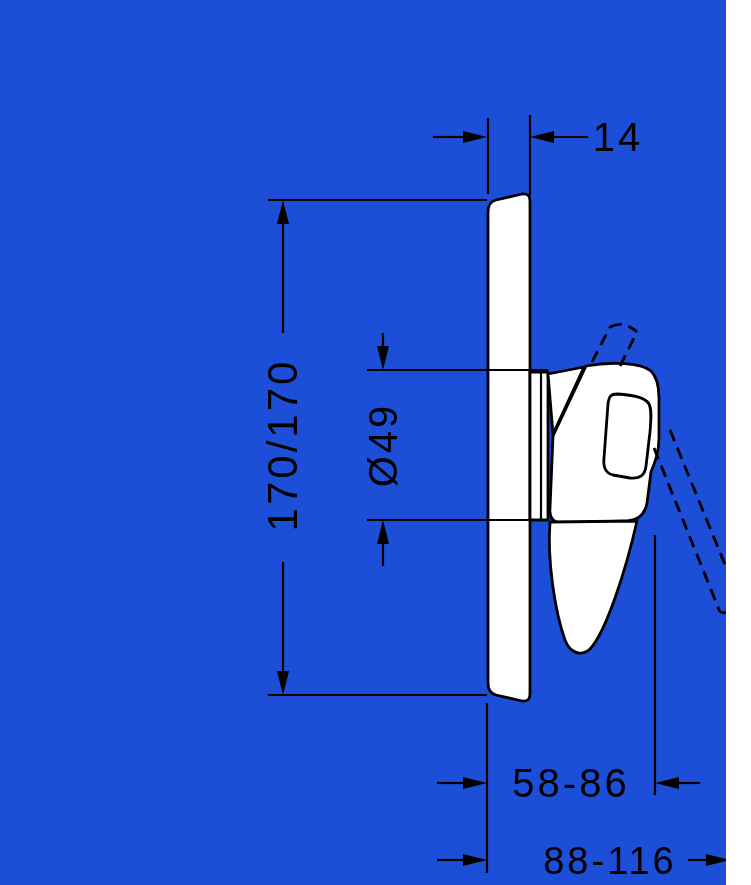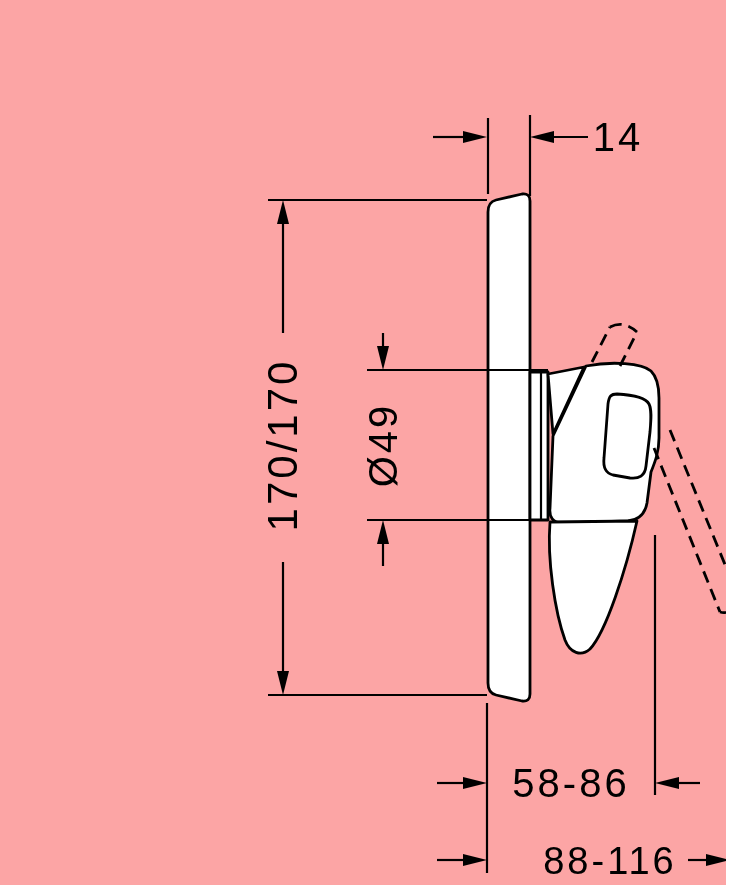--- a/index.html
+++ b/index.html
@@ -1,16 +1,16 @@
 <!DOCTYPE html>
 <html><head>
 <meta charset="utf-8">
 <style>
   html,body{margin:0;padding:0;background:#ffffff;}
-  .page{width:726px;height:885px;position:relative;background:#fca5a5;overflow:hidden;}
+  .page{width:726px;height:885px;position:relative;background:#1d4ed8;overflow:hidden;}
   svg{display:block;}
   .obj{fill:#ffffff;stroke:#000000;stroke-width:2.8;stroke-linejoin:round;stroke-linecap:round;}
   .ln{stroke:#000000;stroke-width:2.2;fill:none;stroke-linecap:butt;}
   .dash{stroke:#000000;stroke-width:2.8;fill:none;stroke-dasharray:12 7;stroke-linecap:butt;}
   .arrow{fill:#000000;stroke:none;}
   .dim-text{
     font-family:"Liberation Sans", sans-serif;
     font-size:40px;
     letter-spacing:3px;
     fill:#000000;

